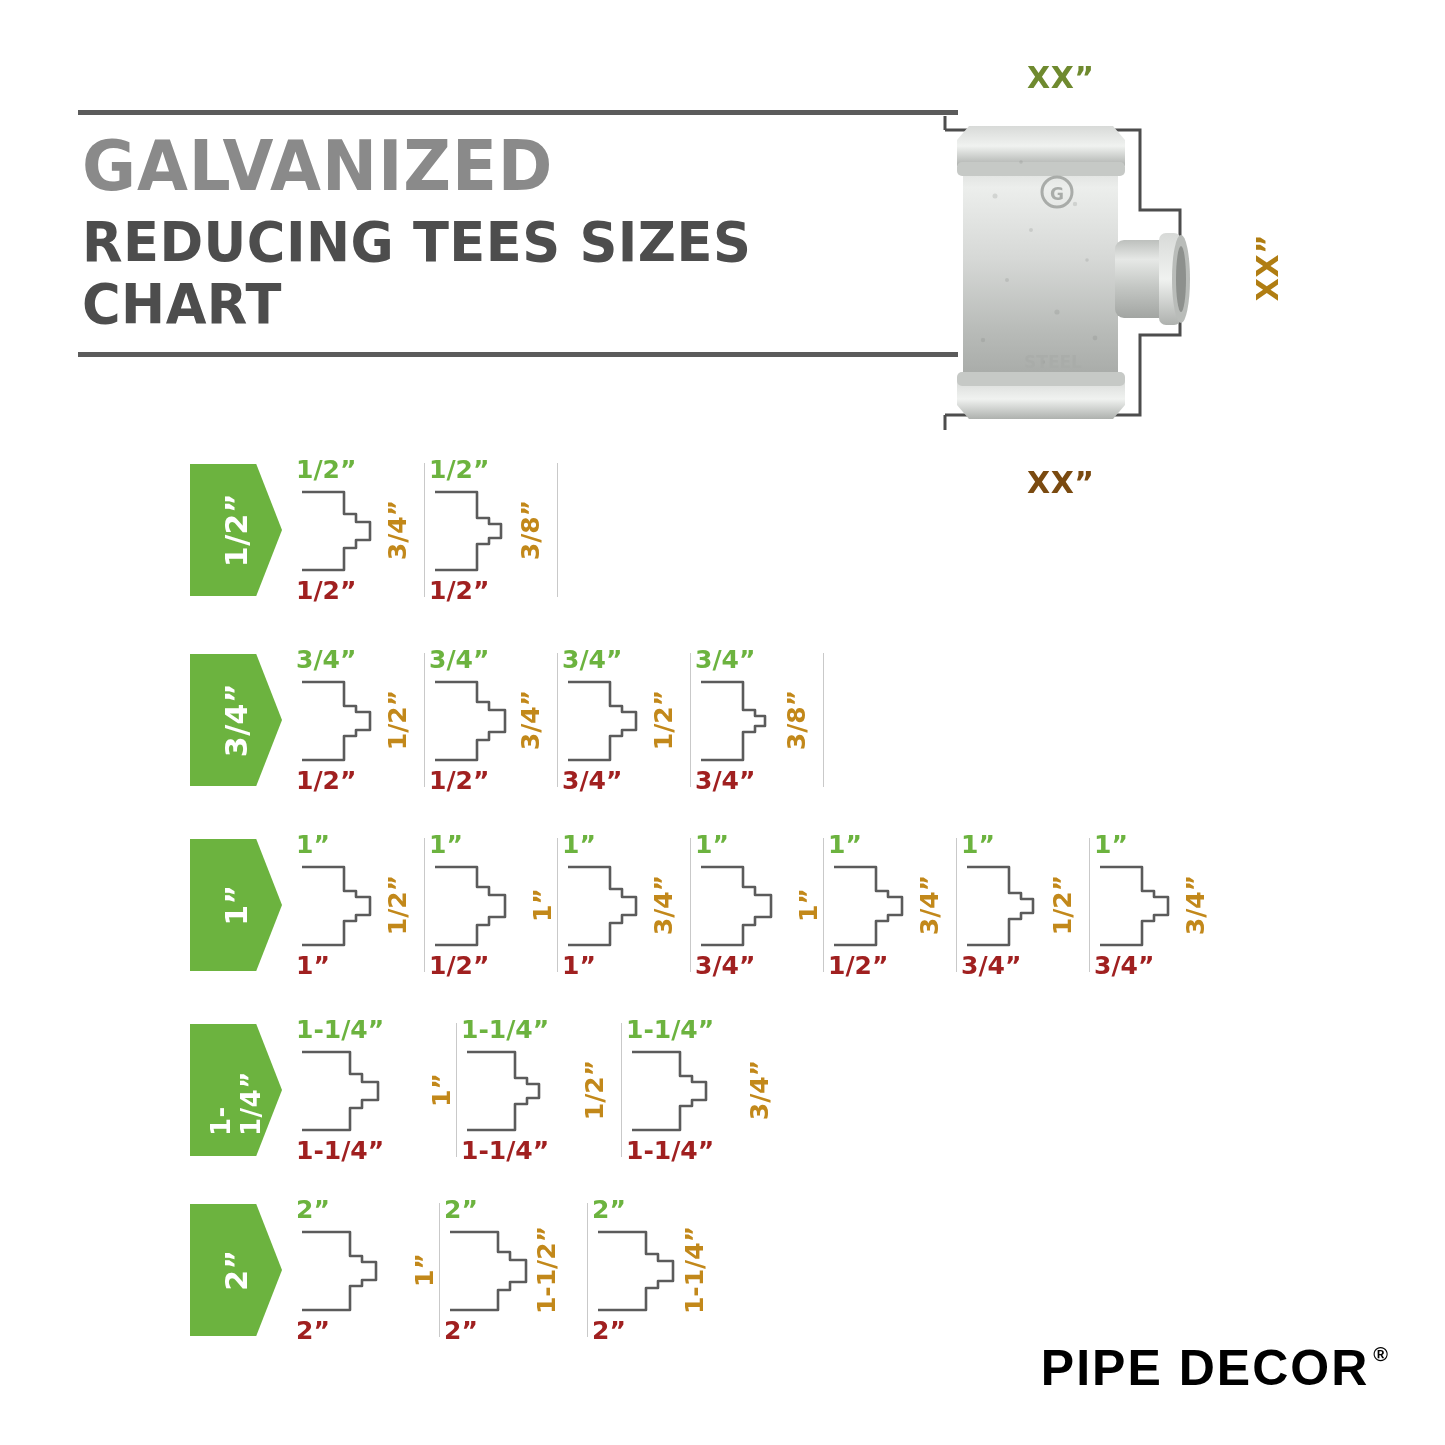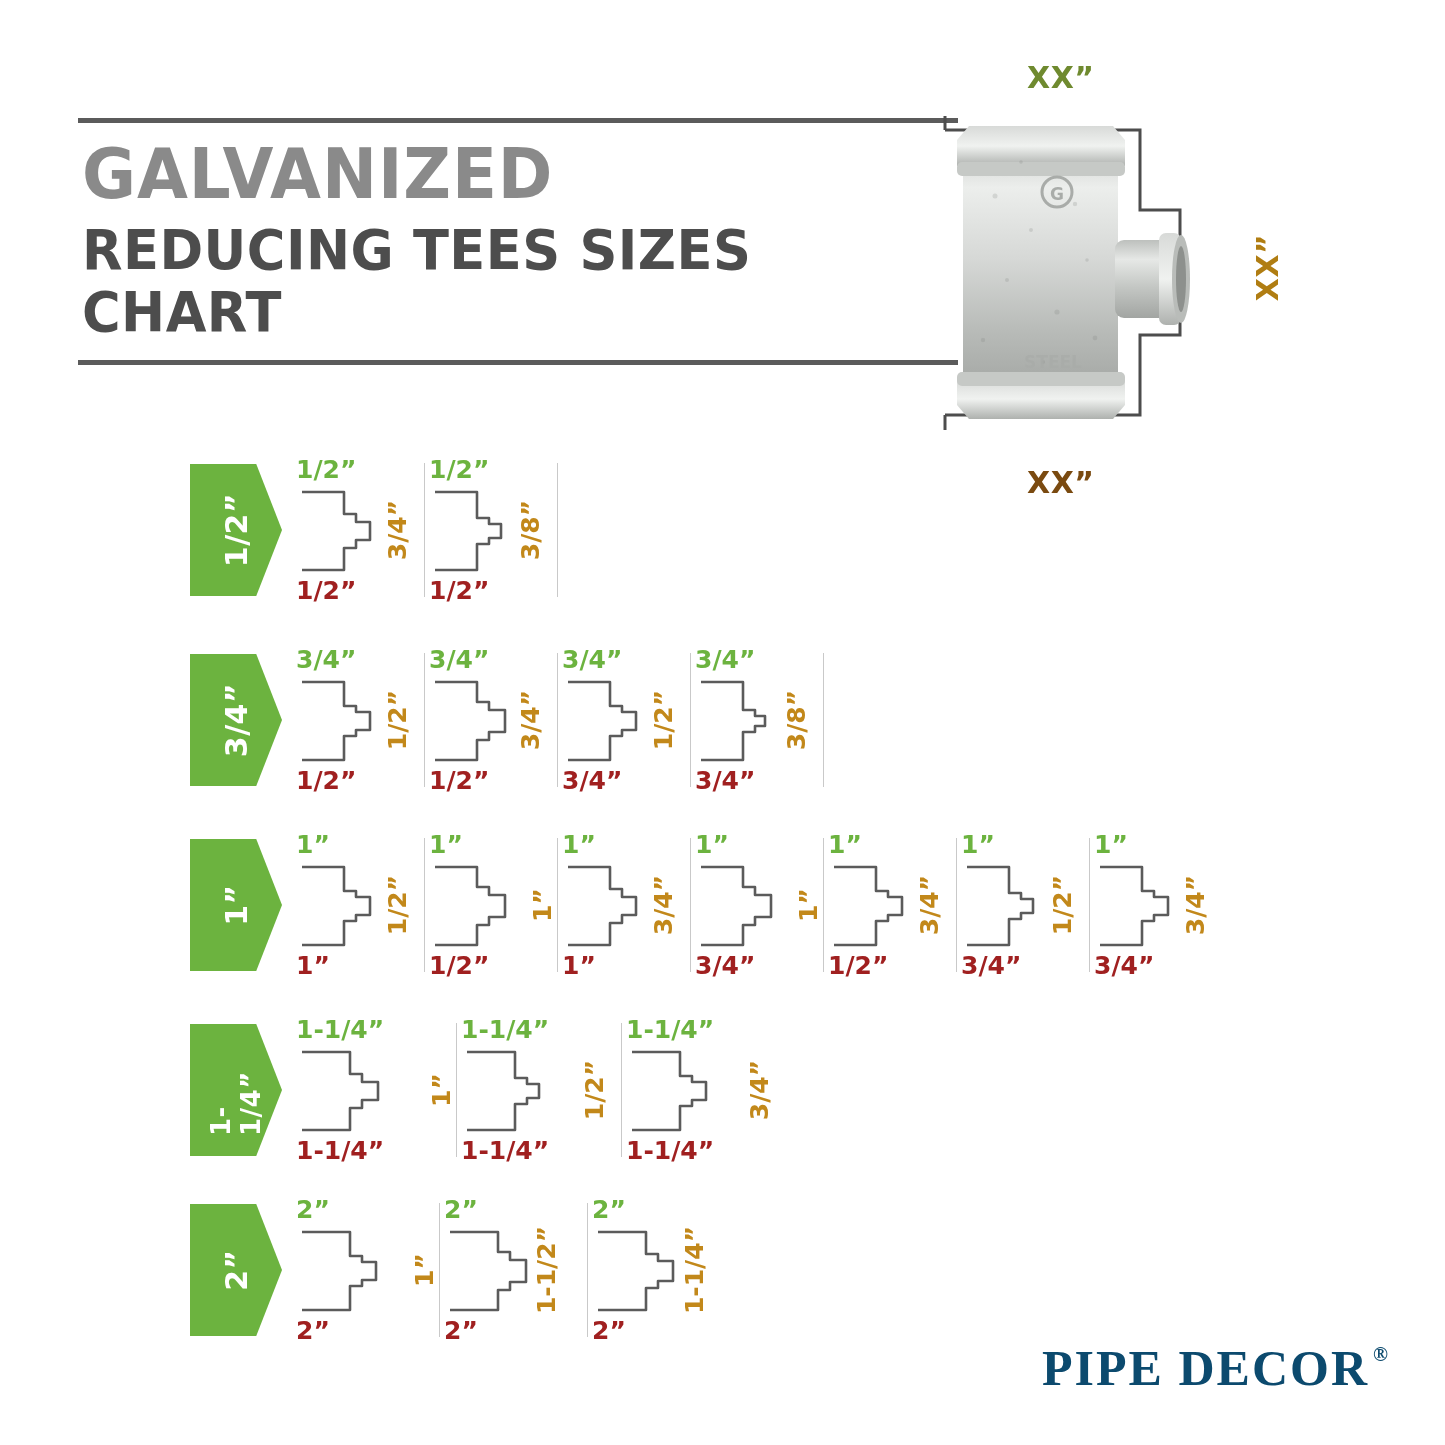--- a/index.html
+++ b/index.html
@@ -8,21 +8,21 @@
     width:1445px; height:1445px;
     background:#ffffff;
     font-family:"Liberation Sans", sans-serif;
     position:relative;
     overflow:hidden;
   }
 
   
   #title-block {
     position:absolute;
-    left:78px; top:118px;
+    left:78px; top:110px;
     width:880px;
   }
   .rule {
     height:5px;
     background:#5b5b5b;
     width:100%;
   }
   #title-main {
     font-family:"DejaVu Sans", sans-serif;
     font-weight:bold;
@@ -159,25 +159,25 @@
     top:33px;
   }
   
   .cell.w-wide { width:148px; }
   .cell.w-xwide { width:165px; }
 
   
   #logo {
     position:absolute;
     right:55px; bottom:48px;
-    font-family:Liberation Serif, serif;
+    font-family:Liberation Sans, sans-serif;
     font-weight:bold;
     font-size:50px;
     letter-spacing:2px;
-    color:#0c4a6e;
+    color:#000000;
     display:flex;
     align-items:flex-start;
   }
   #logo .reg { font-size:20px; margin-left:4px; margin-top:4px; }
 </style>
 </head>
 <body>
 
 <div id="title-block">
   <div class="rule"></div>

